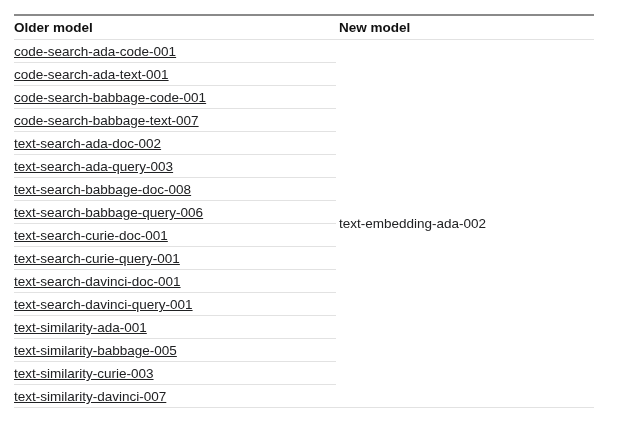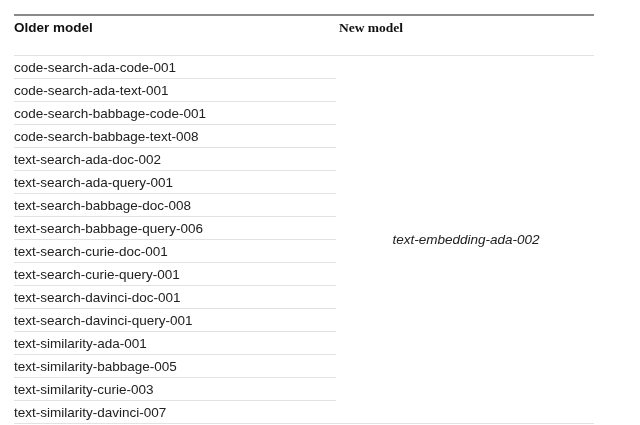--- a/index.html
+++ b/index.html
@@ -23,41 +23,41 @@
     border-bottom: 1px solid #e2e2e2;
     font-size: 13.5px;
     line-height: 15px;
     color: #202123;
   }
   col.col-older { width: 322px; }
   col.col-new   { width: 258px; }
   th {
     font-weight: bold;
     text-align: left;
-    padding: 4px 0 20px 0;
+    padding: 4px 0 4px 0;
     border-bottom: 1px solid #e2e2e2;
     color: #111111;
   }
-  th.new-head { padding-left: 3px; font-family: Liberation Serif, serif; }
+  th.new-head { padding-left: 3px; }
   td.older-cell {
     text-align: left;
     padding: 4px 8px 3px 0;
     border-bottom: 1px solid #e2e2e2;
     white-space: nowrap;
     overflow: hidden;
+    text-decoration: underline;
   }
   tbody tr:last-child td.older-cell {
     border-bottom: none;
   }
   td.new-cell {
     vertical-align: middle;
-    text-align: center;
+    text-align: left;
     padding-left: 3px;
     white-space: nowrap;
-    font-style: italic;
   }
 </style>
 </head>
 <body>
 
 <div class="page">
   <table class="model-table">
     <colgroup>
       <col class="col-older">
       <col class="col-new">
@@ -73,27 +73,27 @@
         <td class="older-cell">code-search-ada-code-001</td>
         <td class="new-cell" rowspan="16">text-embedding-ada-002</td>
       </tr>
       <tr>
         <td class="older-cell">code-search-ada-text-001</td>
       </tr>
       <tr>
         <td class="older-cell">code-search-babbage-code-001</td>
       </tr>
       <tr>
-        <td class="older-cell">code-search-babbage-text-008</td>
+        <td class="older-cell">code-search-babbage-text-007</td>
       </tr>
       <tr>
         <td class="older-cell">text-search-ada-doc-002</td>
       </tr>
       <tr>
-        <td class="older-cell">text-search-ada-query-001</td>
+        <td class="older-cell">text-search-ada-query-003</td>
       </tr>
       <tr>
         <td class="older-cell">text-search-babbage-doc-008</td>
       </tr>
       <tr>
         <td class="older-cell">text-search-babbage-query-006</td>
       </tr>
       <tr>
         <td class="older-cell">text-search-curie-doc-001</td>
       </tr>

